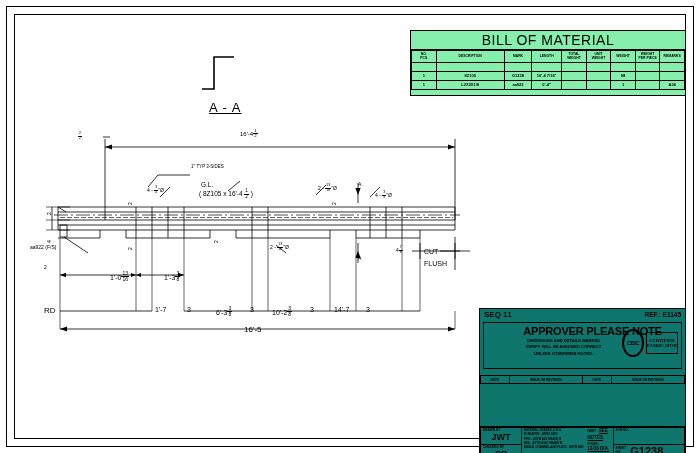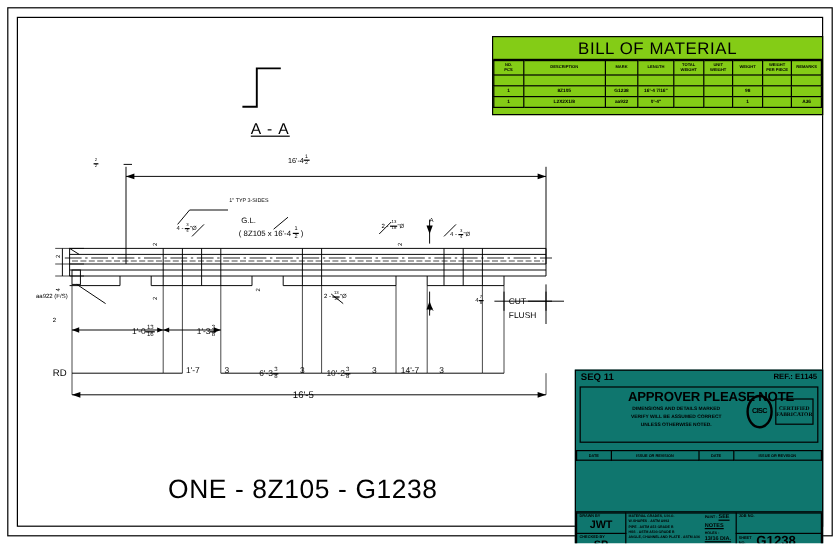--- a/index.html
+++ b/index.html
@@ -3,21 +3,21 @@
 <meta charset="utf-8">
 <style>
   html,body{margin:0;padding:0;background:#ffffff;}
   body{font-family:"Liberation Sans",sans-serif;color:#000;}
   #sheet{position:relative;width:700px;height:453px;background:#fff;overflow:hidden;}
   .abs{position:absolute;}
   
   #outer-frame{left:6px;top:6px;width:688px;height:441px;border:1px solid #000;box-sizing:border-box;}
   #inner-frame{left:14px;top:14px;width:672px;height:425px;border:1px solid #000;box-sizing:border-box;}
   
-  #bom{left:410px;top:30px;width:276px;height:66px;border:1px solid #000;box-sizing:border-box;background:#84cc16;}
+  #bom{left:410px;top:30px;width:276px;height:66px;border:1px solid #000;box-sizing:border-box;background:#86efac;}
   #bom-title{height:18px;line-height:18px;text-align:center;font-size:14px;letter-spacing:.5px;border-bottom:1px solid #000;}
   table.bom{border-collapse:collapse;width:100%;table-layout:fixed;font-size:3.4px;}
   table.bom th,table.bom td{border:1px solid #000;text-align:center;vertical-align:middle;padding:0;overflow:hidden;line-height:1.05;}
   table.bom th{height:11px;font-weight:bold;}
   table.bom td{height:8px;font-weight:bold;font-size:4px;}
   .bh{display:block;}
   
   #tb{left:479px;top:268px;width:207px;height:171px;border:1px solid #000;box-sizing:border-box;background:#0f766e;margin-top:40px;}
   #seqrow{height:13px;position:relative;border-bottom:0;}
   #seq{position:absolute;left:4px;top:1px;font-size:8px;font-weight:bold;}
@@ -364,21 +364,20 @@
   </div>
   <div class="t abs t7" style="left:334px;top:306px;">
     <span>14'-7</span>
   </div>
   <div class="t abs t7" style="left:366px;top:306px;">
     <span>3</span>
   </div>
 
   <div class="t abs t8" style="left:244px;top:325px;">16'-5</div>
 
-  <div class="abs" id="mtitle">ONE - 8Z105 - G1238</div>
 
   <div class="abs" id="tb">
 
     <div id="seqrow">
       <div id="seq">SEQ 11</div>
       <div id="ref">REF.:  E1145</div>
     </div>
 
     <div id="apn">
       <div id="apn-t">APPROVER PLEASE NOTE</div>

